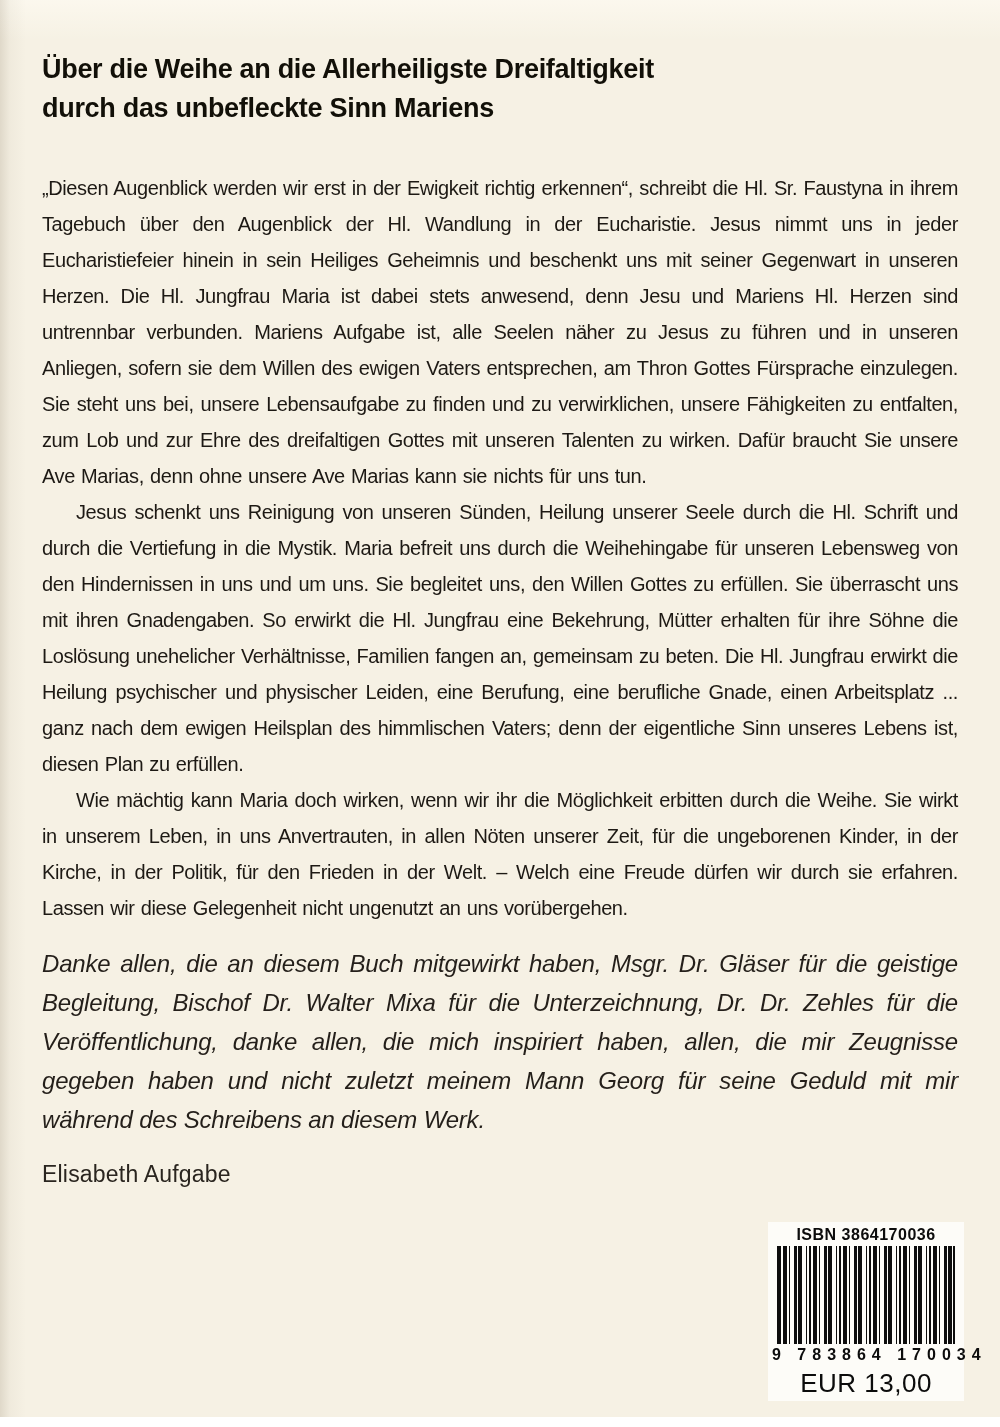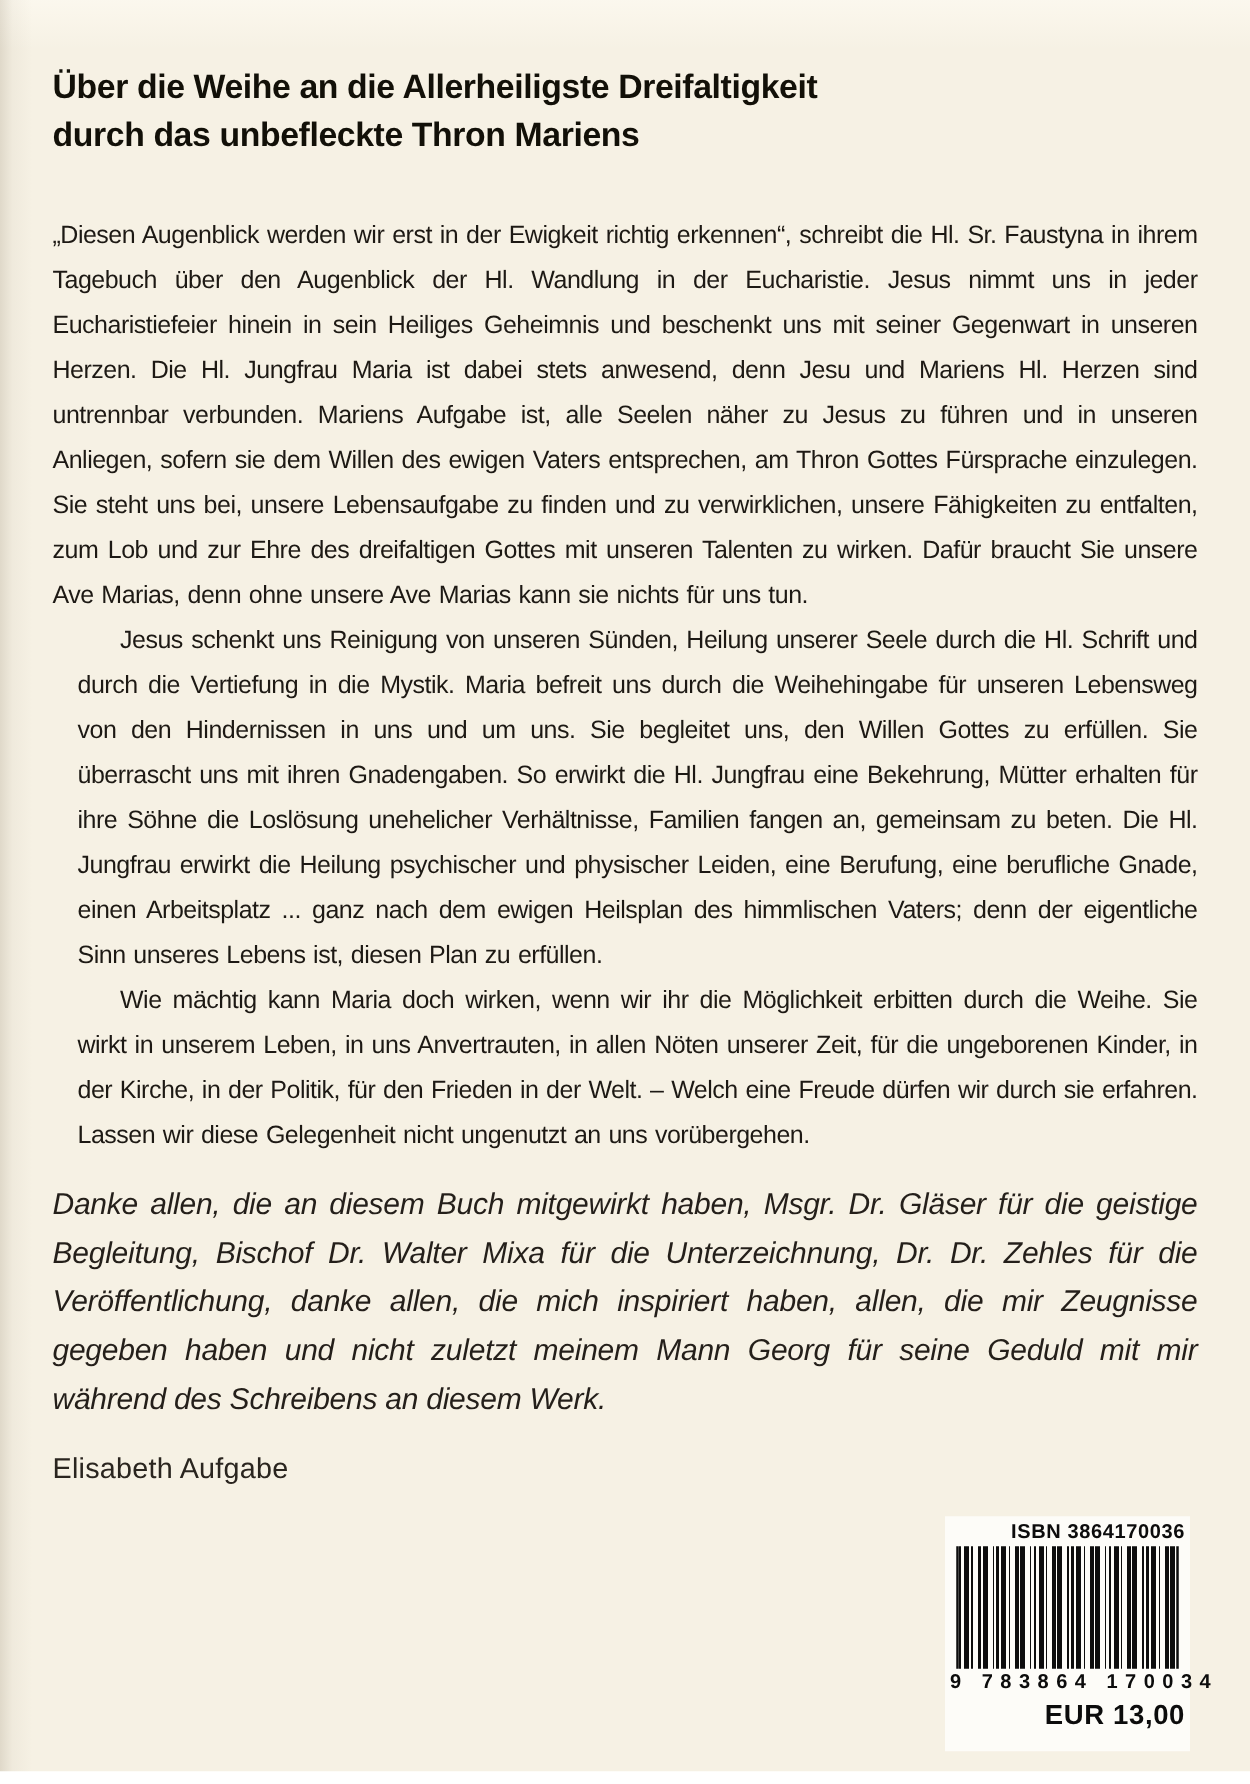--- a/index.html
+++ b/index.html
@@ -36,45 +36,45 @@
   }
   h1.cover-title span { display: block; }
   .body-text p {
     font-size: 20px;
     line-height: 36px;
     text-align: justify;
     letter-spacing: -0.4px;
     word-spacing: 1px;
     color: #1d1914;
   }
-  .body-text p.indent { text-indent: 34px; margin-left: 20px; }
+  .body-text p.indent { text-indent: 34px; }
   .thanks {
     margin-top: 18px;
     font-size: 24px;
     line-height: 39px;
     font-style: italic;
     text-align: justify;
     letter-spacing: -0.2px;
     color: #241f1a;
   }
   .author {
     margin-top: 22px;
     font-size: 23px;
     letter-spacing: 0.2px;
     color: #2a251f;
   }
   
   .barcode-block {
     position: absolute;
-    right: 48px;
+    right: 36px;
     bottom: 16px;
     width: 196px;
-    text-align: right;
+    text-align: center;
     background: #fdfcf8;
-    padding: 4px 4px 16px 4px;
+    padding: 4px 4px 2px 4px;
   }
   .isbn-top {
     font-size: 16px;
     font-weight: bold;
     letter-spacing: 0.5px;
     white-space: nowrap;
     color: #0c0c0c;
   }
   .bars {
     margin: 2px auto 0 auto;
@@ -93,35 +93,35 @@
   .barcode-digits {
     margin-top: 2px;
     font-size: 16px;
     font-weight: bold;
     letter-spacing: 6px;
     white-space: nowrap;
     color: #0c0c0c;
   }
   .price {
     margin-top: 4px;
-    font-size: 22px;
-    font-weight: bold;
+    font-size: 26px;
+    font-weight: normal;
     letter-spacing: 0.5px;
     color: #0c0c0c;
   }
 </style>
 </head>
 <body>
 
 <div class="page">
   <div class="content">
 
     <h1 class="cover-title">
       <span>Über die Weihe an die Allerheiligste Dreifaltigkeit</span>
-      <span>durch das unbefleckte Thron Mariens</span>
+      <span>durch das unbefleckte Sinn Mariens</span>
     </h1>
 
     <div class="body-text">
       <p>„Diesen Augenblick werden wir erst in der Ewigkeit richtig erkennen“, schreibt die Hl. Sr. Faustyna in ihrem Tagebuch über den Augenblick der Hl. Wandlung in der Eucharistie. Jesus nimmt uns in jeder Eucharistiefeier hinein in sein Heiliges Geheimnis und beschenkt uns mit seiner Gegenwart in unseren Herzen. Die Hl. Jungfrau Maria ist dabei stets anwesend, denn Jesu und Mariens Hl. Herzen sind untrennbar verbunden. Mariens Aufgabe ist, alle Seelen näher zu Jesus zu führen und in unseren Anliegen, sofern sie dem Willen des ewigen Vaters entsprechen, am Thron Gottes Fürsprache einzulegen. Sie steht uns bei, unsere Lebensaufgabe zu finden und zu verwirklichen, unsere Fähigkeiten zu entfalten, zum Lob und zur Ehre des dreifaltigen Gottes mit unseren Talenten zu wirken. Dafür braucht Sie unsere Ave Marias, denn ohne unsere Ave Marias kann sie nichts für uns tun.</p>
       <p class="indent">Jesus schenkt uns Reinigung von unseren Sünden, Heilung unserer Seele durch die Hl. Schrift und durch die Vertiefung in die Mystik. Maria befreit uns durch die Weihehingabe für unseren Lebensweg von den Hindernissen in uns und um uns. Sie begleitet uns, den Willen Gottes zu erfüllen. Sie überrascht uns mit ihren Gnadengaben. So erwirkt die Hl. Jungfrau eine Bekehrung, Mütter erhalten für ihre Söhne die Loslösung unehelicher Verhältnisse, Familien fangen an, gemeinsam zu beten. Die Hl. Jungfrau erwirkt die Heilung psychischer und physischer Leiden, eine Berufung, eine berufliche Gnade, einen Arbeitsplatz ... ganz nach dem ewigen Heilsplan des himmlischen Vaters; denn der eigentliche Sinn unseres Lebens ist, diesen Plan zu erfüllen.</p>
       <p class="indent">Wie mächtig kann Maria doch wirken, wenn wir ihr die Möglichkeit erbitten durch die Weihe. Sie wirkt in unserem Leben, in uns Anvertrauten, in allen Nöten unserer Zeit, für die ungeborenen Kinder, in der Kirche, in der Politik, für den Frieden in der Welt. – Welch eine Freude dürfen wir durch sie erfahren. Lassen wir diese Gelegenheit nicht ungenutzt an uns vorübergehen.</p>
     </div>
 
     <p class="thanks">Danke allen, die an diesem Buch mitgewirkt haben, Msgr. Dr. Gläser für die geistige Begleitung, Bischof Dr. Walter Mixa für die Unterzeichnung, Dr. Dr. Zehles für die Veröffentlichung, danke allen, die mich inspiriert haben, allen, die mir Zeugnisse gegeben haben und nicht zuletzt meinem Mann Georg für seine Geduld mit mir während des Schreibens an diesem Werk.</p>
 

